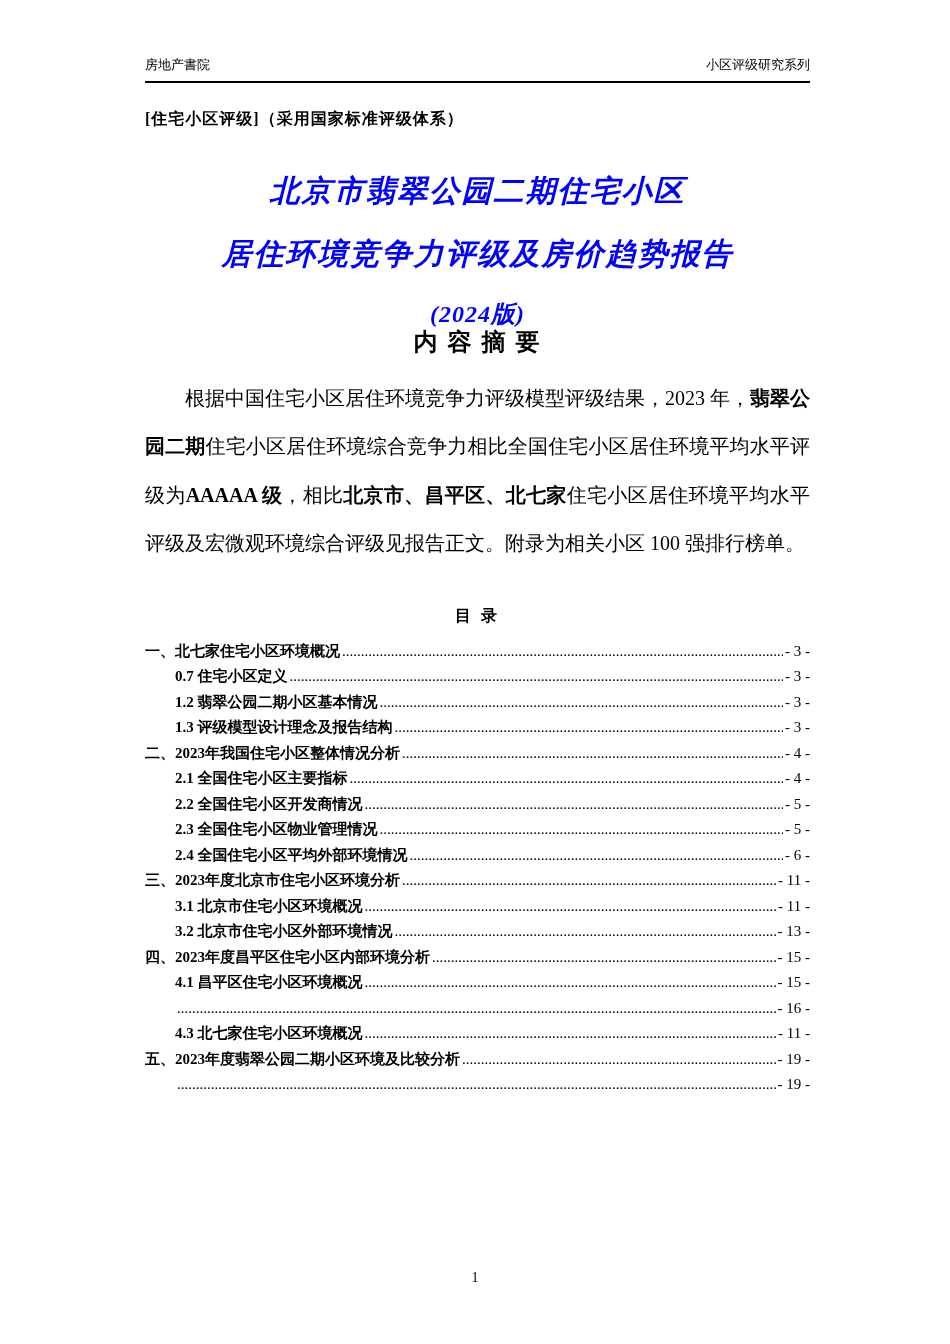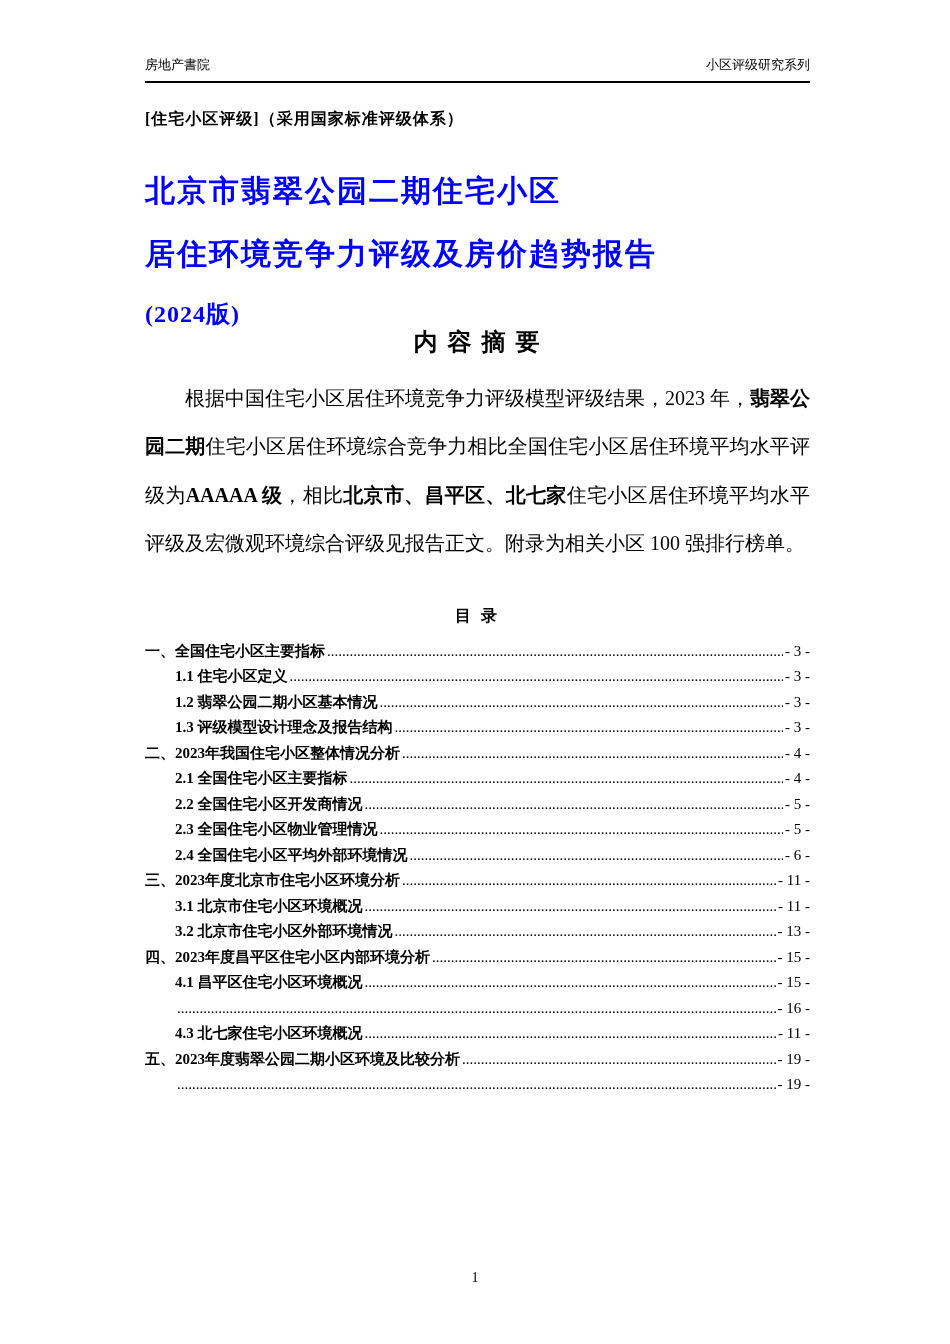--- a/index.html
+++ b/index.html
@@ -27,21 +27,23 @@
   
   .classification {
     margin-top: 26px;
     font-size: 16px;
     font-weight: bold;
     letter-spacing: 1px;
   }
   
   .title-block {
     margin-top: 46px;
-    font-weight: bold;
+    text-align: center;
+    font-weight: bold;
+    font-style: italic;
   }
   .title-line {
     font-size: 30px;
     line-height: 1;
     letter-spacing: 2px;
     margin-bottom: 33px;
   }
   .title-edition {
     font-size: 24px;
     line-height: 1;
@@ -118,26 +120,26 @@
   </div>
 
   <div class="abstract-heading">内 容 摘 要</div>
 
   <p class="abstract-paragraph"><span>根据中国住宅小区居住环境竞争力评级模型评级结果，2023 年，</span><span class="seg-bold">翡翠公园二期</span><span>住宅小区居住环境综合竞争力相比全国住宅小区居住环境平均水平评级为</span><span class="seg-bold">AAAAA 级</span><span>，相比</span><span class="seg-bold">北京市、昌平区、北七家</span><span>住宅小区居住环境平均水平评级及宏微观环境综合评级见报告正文。附录为相关小区 100 强排行榜单。</span></p>
 
   <div class="toc-heading">目 录</div>
 
   <div class="toc-list">
       <div class="toc-row toc-l1">
-        <span class="toc-label">一、全国住宅小区主要指标</span>
-        <span class="toc-dots">....................................................................................................................................................................................................................................................................</span>
-        <span class="toc-page">- 3 -</span>
-      </div>
-      <div class="toc-row toc-l2">
-        <span class="toc-label">1.1 住宅小区定义</span>
+        <span class="toc-label">一、北七家住宅小区环境概况</span>
+        <span class="toc-dots">....................................................................................................................................................................................................................................................................</span>
+        <span class="toc-page">- 3 -</span>
+      </div>
+      <div class="toc-row toc-l2">
+        <span class="toc-label">0.7 住宅小区定义</span>
         <span class="toc-dots">....................................................................................................................................................................................................................................................................</span>
         <span class="toc-page">- 3 -</span>
       </div>
       <div class="toc-row toc-l2">
         <span class="toc-label">1.2 翡翠公园二期小区基本情况</span>
         <span class="toc-dots">....................................................................................................................................................................................................................................................................</span>
         <span class="toc-page">- 3 -</span>
       </div>
       <div class="toc-row toc-l2">
         <span class="toc-label">1.3 评级模型设计理念及报告结构</span>

